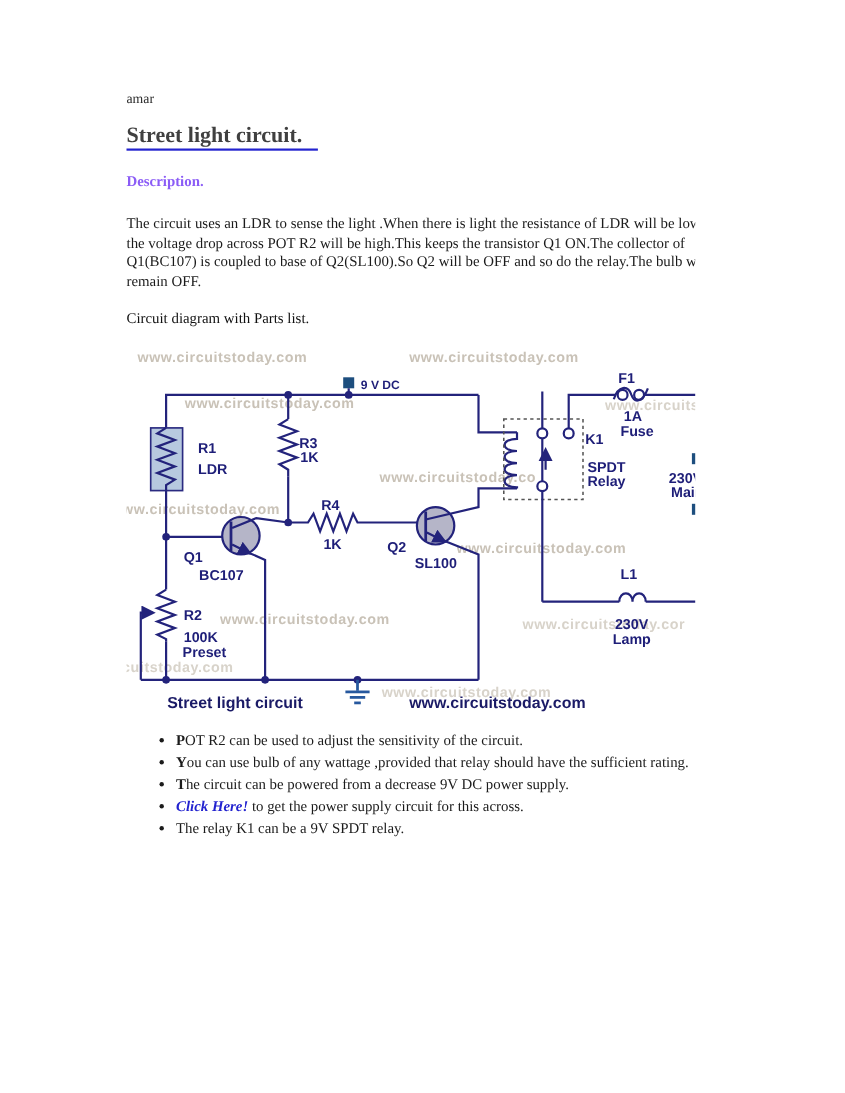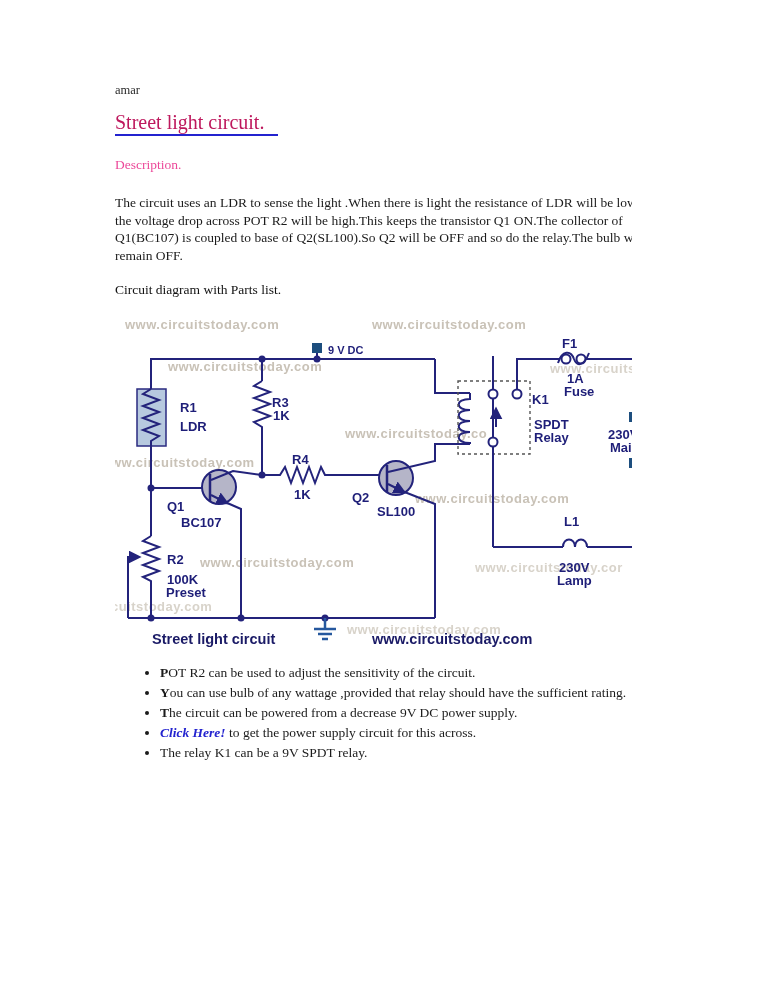--- a/index.html
+++ b/index.html
@@ -1,23 +1,23 @@
 <!DOCTYPE html>
 <html><head>
 <meta charset="utf-8">
 <style>
   html,body{margin:0;padding:0;background:#ffffff;}
   .screen{position:relative;width:632px;height:994px;background:#ffffff;overflow:hidden;
           font-family:"Liberation Serif",serif;color:#1b1b1b;margin-top:38px;}
   .content{position:absolute;left:115px;top:45px;width:580px;}
   .author{font-size:12.5px;color:#2a2a2a;margin:0 0 2px 0;}
   .doc-title{margin:0 0 20px 0;}
-  .doc-title a{display:inline-block;font-size:20px;font-weight:normal;color:#be185d;
+  .doc-title a{display:inline-block;font-size:20px;font-weight:bold;color:#404040;
                text-decoration:none;border-bottom:2px solid #2323cf;padding-right:14px;cursor:pointer;}
-  .sub-heading{font-size:13.5px;font-weight:normal;margin:0 0 21px 0;color:#ec4899;}
+  .sub-heading{font-size:13.5px;font-weight:bold;margin:0 0 21px 0;color:#8b5cf6;}
   p.body-para{font-size:13.5px;line-height:17.5px;margin:0 0 18px 0;width:548px;}
   p.body-para .lead{font-weight:bold;}
   .diagram-heading{font-size:13.5px;font-weight:normal;margin:12px 0 16px 0;color:#111;}
   svg.circuit{display:block;margin:0 0 5px 0;}
   .wm{font-family:"Liberation Sans",sans-serif;font-weight:bold;font-size:13px;fill:#c9c2b7;letter-spacing:0.5px;}
   .wm-light{fill:#d8d3ca;}
   .lbl{font-family:"Liberation Sans",sans-serif;font-weight:bold;font-size:13px;fill:#1e1e78;}
   .lbl-sm{font-family:"Liberation Sans",sans-serif;font-weight:bold;font-size:11px;fill:#1e1e78;}
   .lbl-big{font-family:"Liberation Sans",sans-serif;font-weight:bold;font-size:14.5px;fill:#1a1a66;}
   ul.notes{list-style:disc;margin:0;padding:0 0 0 45px;width:520px;}

